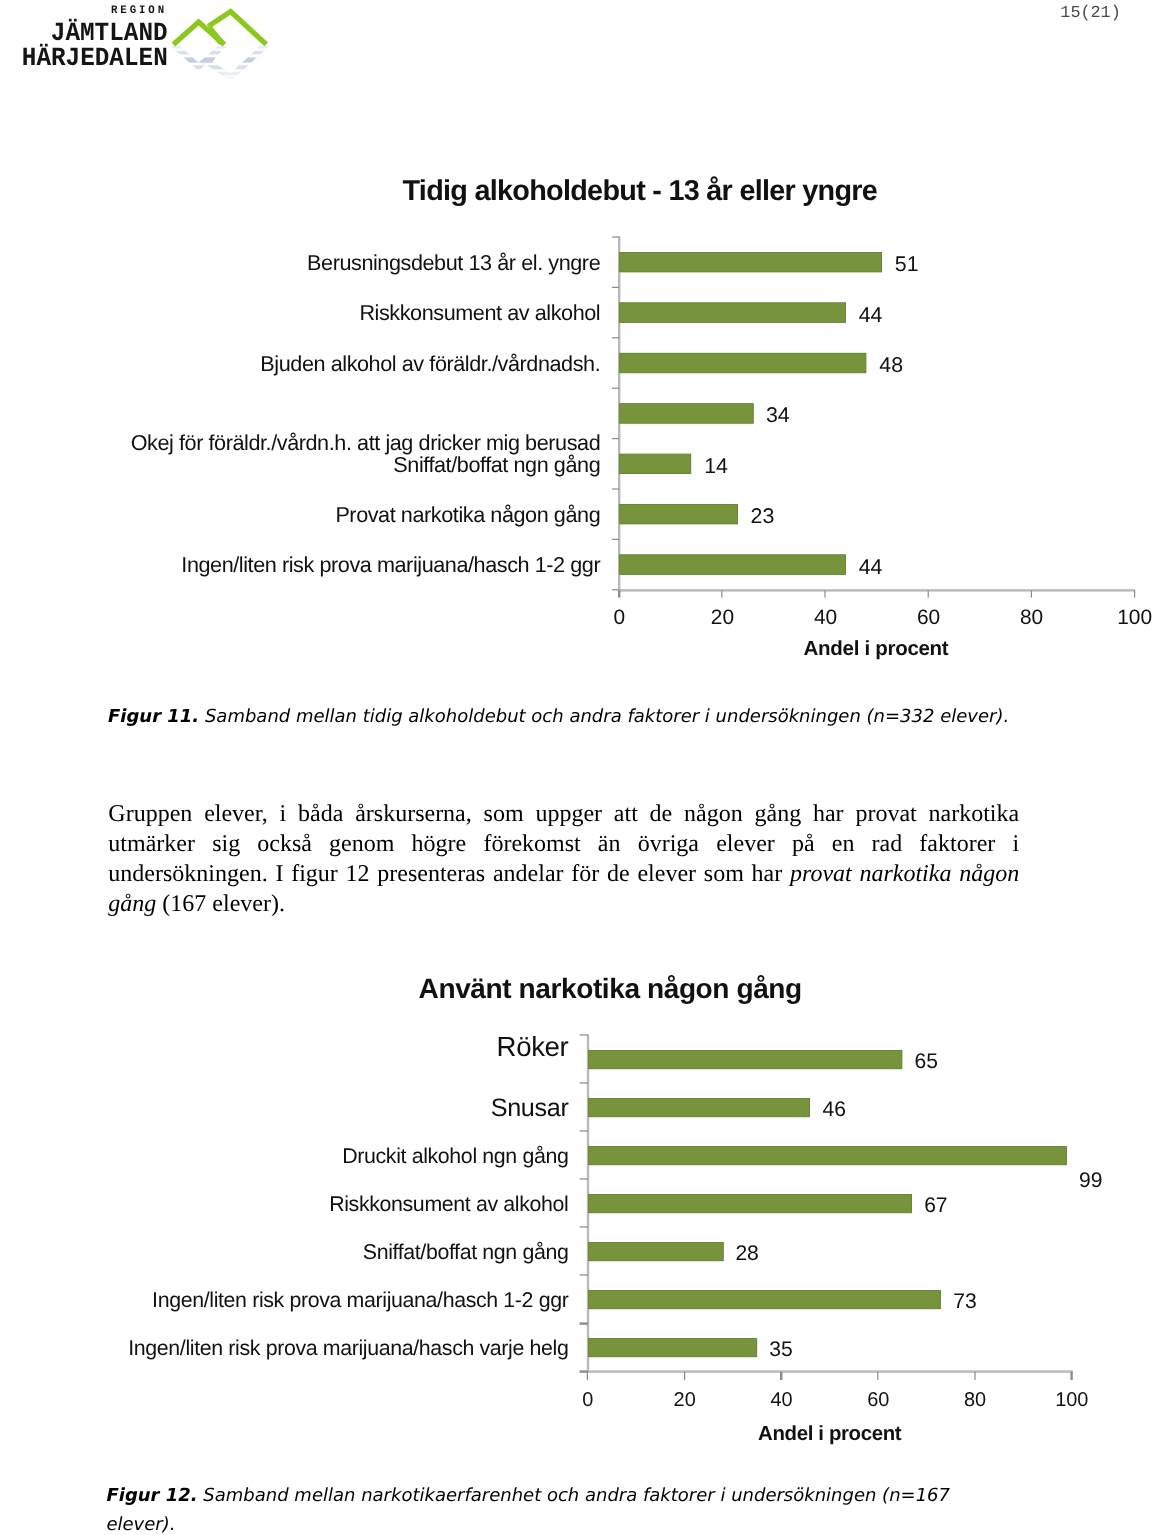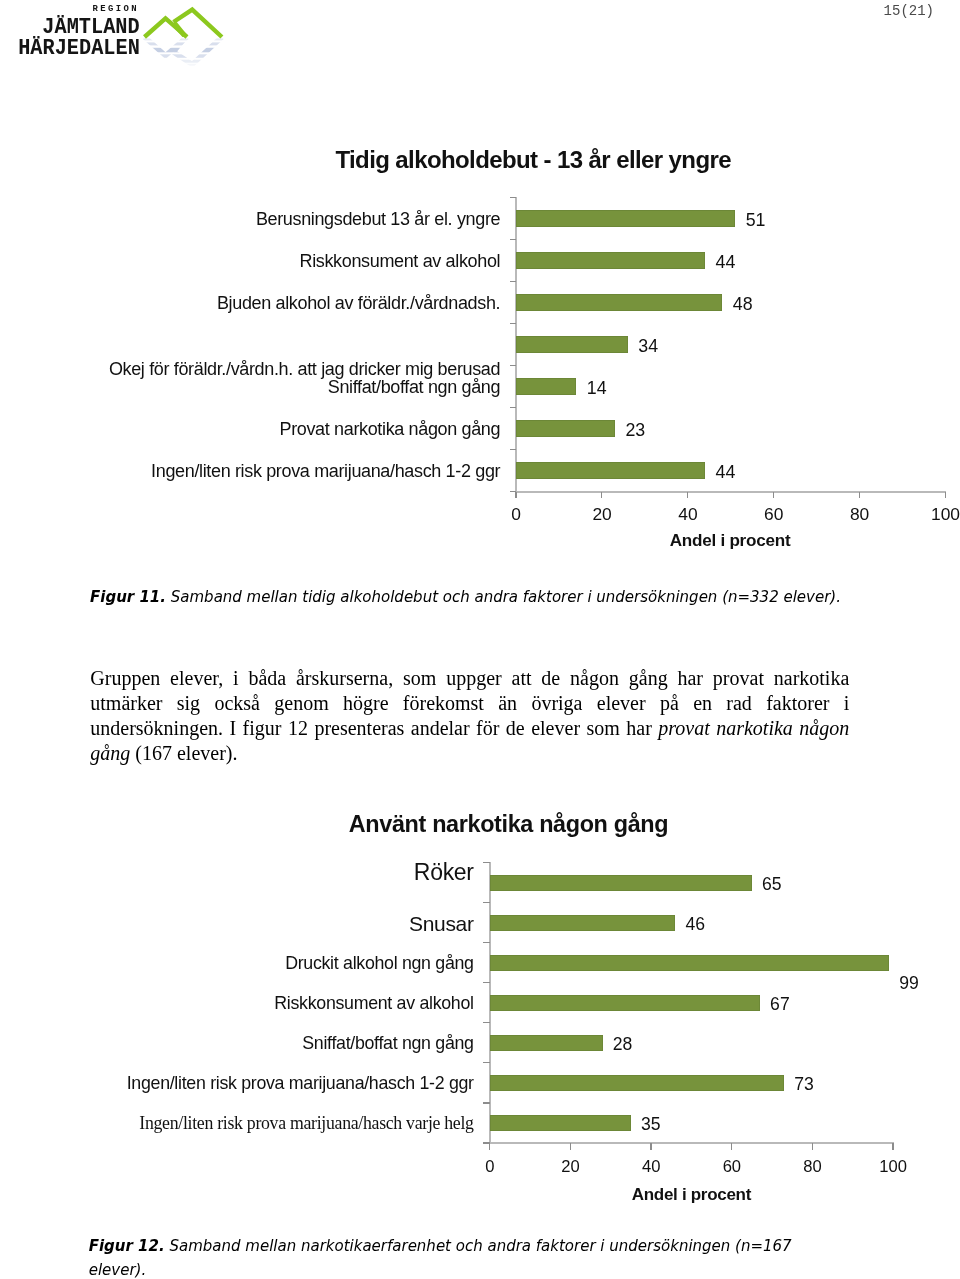--- a/index.html
+++ b/index.html
@@ -162,21 +162,21 @@
       <div class="bar" style="left: 489.9px; top: 194.85px; width: 270.211px; height: 16.2px; background: rgb(119, 147, 60);"></div>
       <div class="cat-label" style="right: 486.3px; top: 194.75px; font-size: 17.8px; line-height: 17.8px; letter-spacing: -0.3px;">Riskkonsument av alkohol</div>
       <div class="val-label" style="left: 770.111px; top: 195.95px; font-size: 17.6px; line-height: 17.6px;">67</div>
       <div class="bar" style="left: 489.9px; top: 234.921px; width: 112.924px; height: 16.2px; background: rgb(119, 147, 60);"></div>
       <div class="cat-label" style="right: 486.3px; top: 234.821px; font-size: 17.8px; line-height: 17.8px; letter-spacing: -0.3px;">Sniffat/boffat ngn gång</div>
       <div class="val-label" style="left: 612.824px; top: 236.021px; font-size: 17.6px; line-height: 17.6px;">28</div>
       <div class="bar" style="left: 489.9px; top: 274.993px; width: 294.409px; height: 16.2px; background: rgb(119, 147, 60);"></div>
       <div class="cat-label" style="right: 486.3px; top: 274.893px; font-size: 17.8px; line-height: 17.8px; letter-spacing: -0.3px;">Ingen/liten risk prova marijuana/hasch 1-2 ggr</div>
       <div class="val-label" style="left: 794.309px; top: 276.093px; font-size: 17.6px; line-height: 17.6px;">73</div>
       <div class="bar" style="left: 489.9px; top: 315.064px; width: 141.155px; height: 16.2px; background: rgb(119, 147, 60);"></div>
-      <div class="cat-label" style="right: 486.3px; top: 314.964px; font-size: 17.8px; line-height: 17.8px; letter-spacing: -0.3px; font-family: Liberation Serif, serif;">Ingen/liten risk prova marijuana/hasch varje helg</div>
+      <div class="cat-label" style="right: 486.3px; top: 314.964px; font-size: 17.8px; line-height: 17.8px; letter-spacing: -0.3px;">Ingen/liten risk prova marijuana/hasch varje helg</div>
       <div class="val-label" style="left: 641.055px; top: 316.164px; font-size: 17.6px; line-height: 17.6px;">35</div>
       <div class="xtick-label" style="left: 449.9px; top: 358.7px; width: 80px; font-size: 16.6px; line-height: 16.6px;">0</div>
       <div class="xtick-label" style="left: 530.56px; top: 358.7px; width: 80px; font-size: 16.6px; line-height: 16.6px;">20</div>
       <div class="xtick-label" style="left: 611.22px; top: 358.7px; width: 80px; font-size: 16.6px; line-height: 16.6px;">40</div>
       <div class="xtick-label" style="left: 691.88px; top: 358.7px; width: 80px; font-size: 16.6px; line-height: 16.6px;">60</div>
       <div class="xtick-label" style="left: 772.54px; top: 358.7px; width: 80px; font-size: 16.6px; line-height: 16.6px;">80</div>
       <div class="xtick-label" style="left: 853.2px; top: 358.7px; width: 80px; font-size: 16.6px; line-height: 16.6px;">100</div>
       <div class="axis-title" style="left: 491.4px; top: 384.7px; width: 400px; font-size: 17px; line-height: 20.4px; letter-spacing: -0.3px;">Andel i procent</div>
     </div>
 

